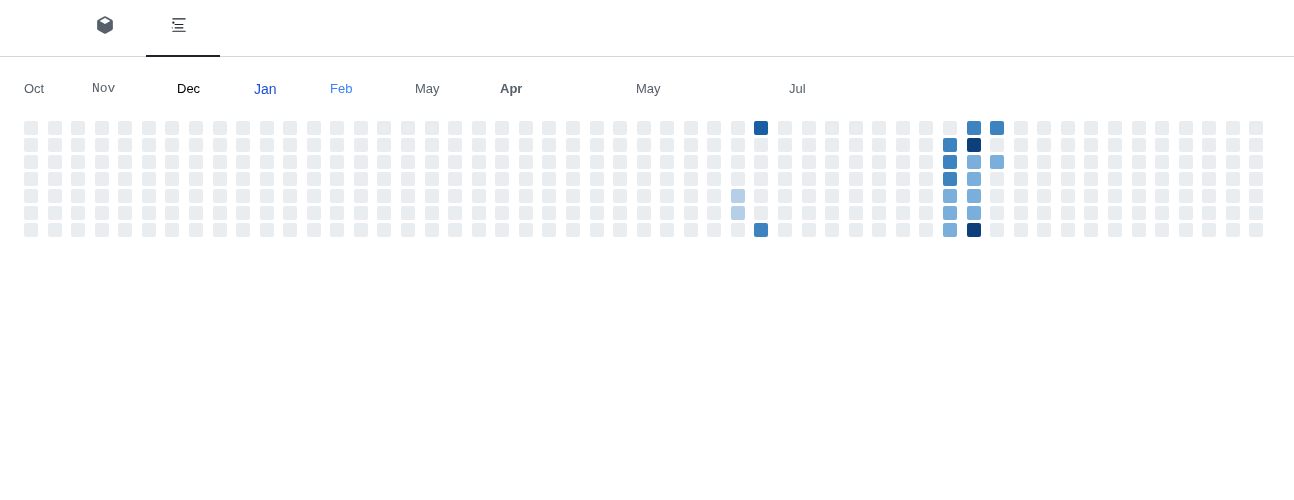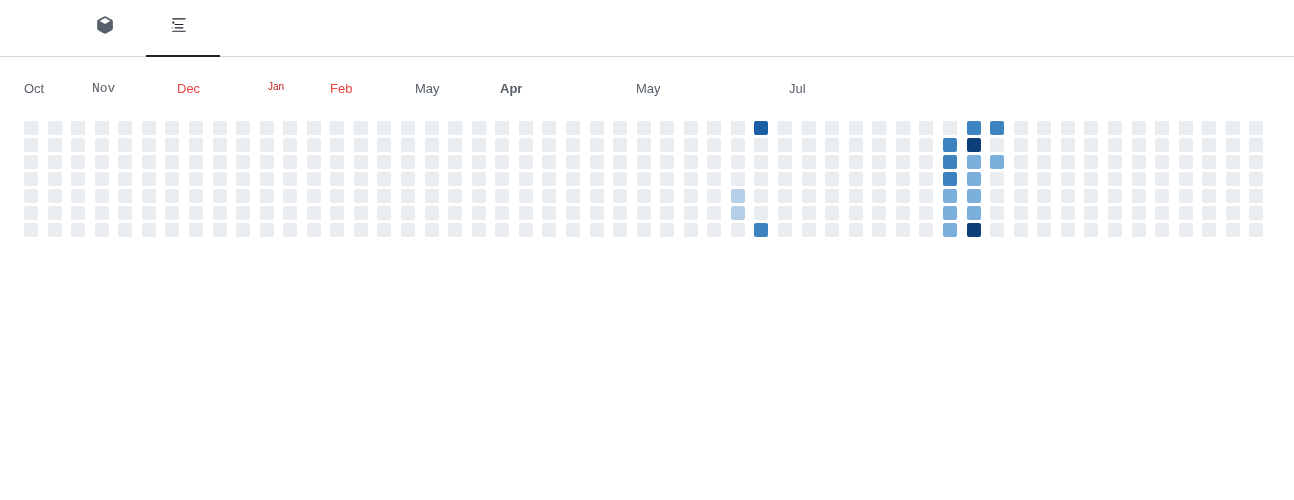--- a/index.html
+++ b/index.html
@@ -100,23 +100,23 @@
     <span></span>
   </a>
   <div class="more-btn"></div>
 </div>
 
 <div class="calendar-section">
 
   <div id="month-labels-row" style="display: flex; margin-bottom: 20px; padding-left: 0px; position: relative; height: 20px;">
       <span style="position: absolute; left: 0px; font-size: 13px; color: rgb(87, 96, 106);">Oct</span>
       <span style="position: absolute; left: 68px; font-size: 13px; color: rgb(87, 96, 106); font-family: Liberation Mono, monospace;">Nov</span>
-      <span style="position: absolute; left: 153px; font-size: 13px; color: #ef4444;">Dec</span>
-      <span style="position: absolute; left: 244px; font-size: 10px; color: #b91c1c;">Jan</span>
-      <span style="position: absolute; left: 306px; font-size: 13px; color: #ef4444;">Feb</span>
+      <span style="position: absolute; left: 153px; font-size: 13px; color: #000000;">Dec</span>
+      <span style="position: absolute; left: 230px; font-size: 14px; color: #1d4ed8;">Jan</span>
+      <span style="position: absolute; left: 306px; font-size: 13px; color: #3b82f6;">Feb</span>
       <span style="position: absolute; left: 391px; font-size: 13px; color: rgb(87, 96, 106);">May</span>
       <span style="position: absolute; left: 476px; font-size: 13px; color: rgb(87, 96, 106); font-weight: bold;">Apr</span>
       <span style="position: absolute; left: 612px; font-size: 13px; color: rgb(87, 96, 106);">May</span>
       <span style="position: absolute; left: 765px; font-size: 13px; color: rgb(87, 96, 106);">Jul</span>
     </div>
 
   <div id="calendar-grid" style="display: grid; grid-template-rows: repeat(7, 14px); grid-auto-flow: column; gap: 3px; width: 100%;">
       <div class="cell l0"></div>
       <div class="cell l0"></div>
       <div class="cell l0"></div>

